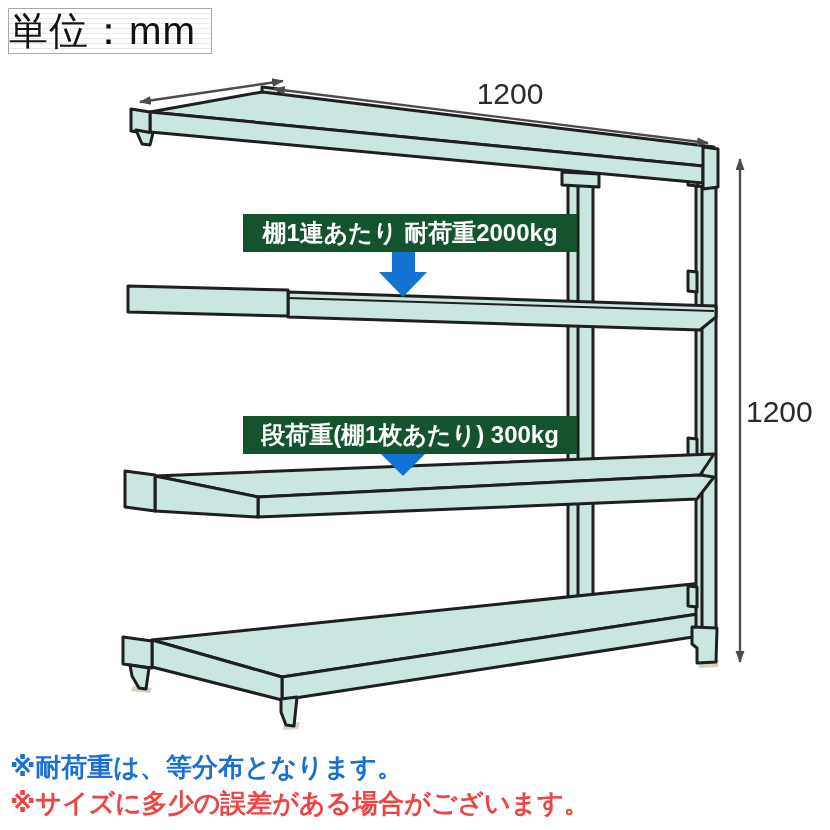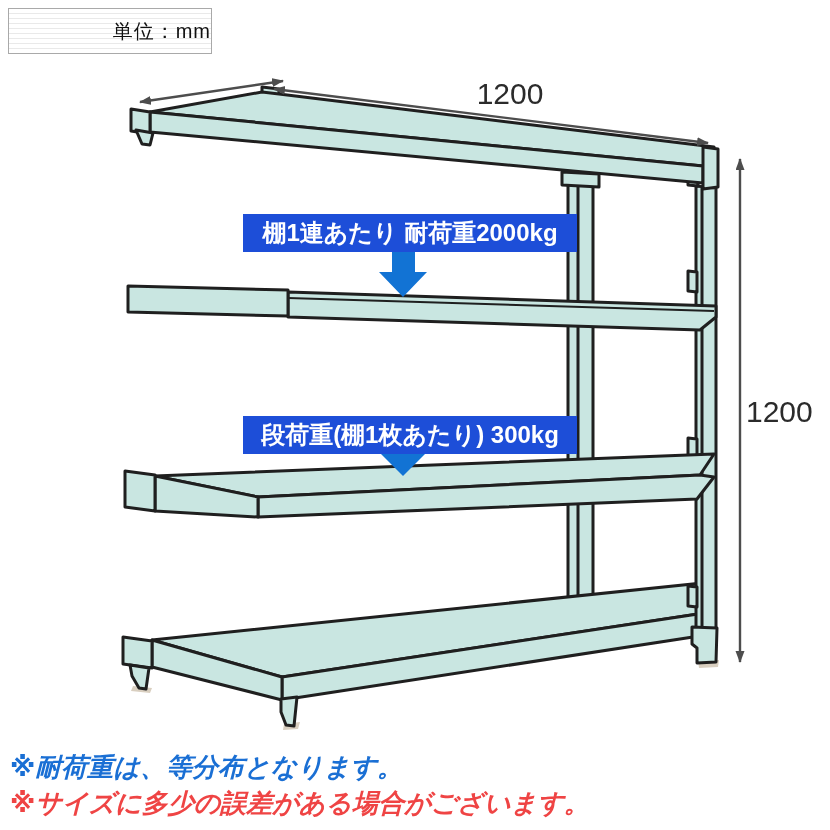--- a/index.html
+++ b/index.html
@@ -11,42 +11,42 @@
   .stage{position:absolute;left:0;top:0;width:830px;height:830px;}
   svg.diagram{position:absolute;left:0;top:0;}
 
   .unit-box{
     position:absolute;left:8px;top:8px;width:202px;height:44px;
     border:1px solid #a9a9a9;
     background:
       repeating-linear-gradient(0deg,#ffffff 0 4px,#e9e9e9 4px 5px),
       repeating-linear-gradient(90deg,rgba(255,255,255,0) 0 4px,rgba(225,225,225,.85) 4px 5px),
       #ffffff;
-    display:flex;align-items:center;justify-content:flex-end;
-    font-size:20px;color:#111;letter-spacing:1px;
+    display:flex;align-items:center;justify-content:flex-start;
+    font-size:39px;color:#111;letter-spacing:1px;
   }
 
   .dim{
     position:absolute;color:#2b2b2b;font-size:30px;font-weight:400;
     white-space:nowrap;
   }
   .dim-depth{left:145px;top:58px;width:110px;text-align:center;}
   .dim-width{left:450px;top:77px;width:120px;text-align:center;}
   .dim-height{left:746px;top:395px;text-align:left;}
 
   .badge{
     position:absolute;left:243px;width:334px;height:38px;
-    background:#1d4ed8;color:#ffffff;
+    background:#14532d;color:#ffffff;
     display:flex;align-items:center;justify-content:center;
     font-size:24px;font-weight:bold;white-space:nowrap;
   }
   .badge-1{top:214px;}
   .badge-2{top:376px;margin-top:40px;}
 
-  .notes{position:absolute;left:10px;top:749px;font-size:26px;font-weight:bold;line-height:36px;font-style:italic;}
+  .notes{position:absolute;left:10px;top:749px;font-size:26px;font-weight:bold;line-height:36px;}
   .note-load{color:#1a6fd4;}
   .note-size{color:#ef4444;}
 </style>
 </head>
 <body>
 
 <div class="stage">
 
   <svg class="diagram" width="830" height="830" viewBox="0 0 830 830">
     <defs>

